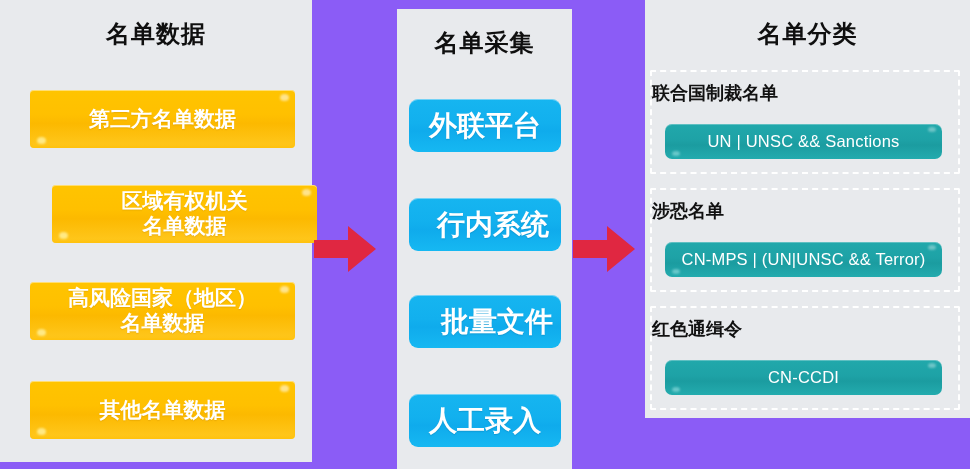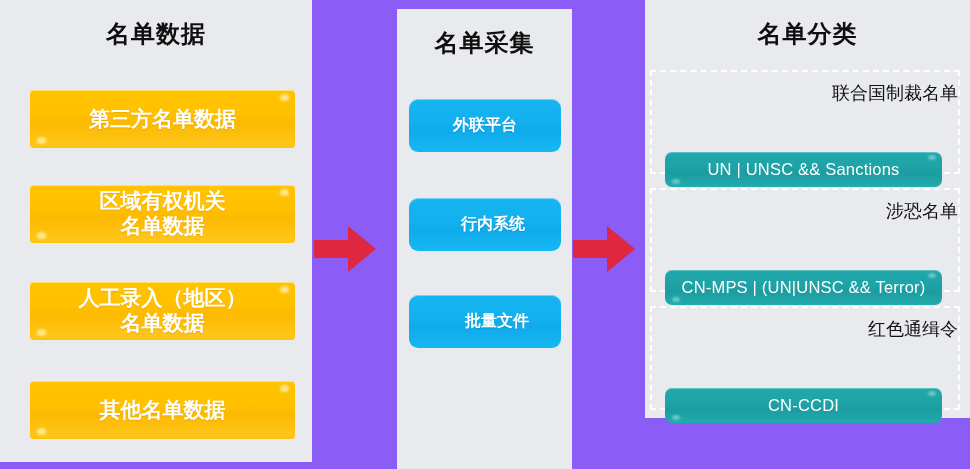--- a/index.html
+++ b/index.html
@@ -90,39 +90,38 @@
     border-radius: 50%;
     background: rgba(255,245,170,0.75);
     filter: blur(1px);
   }
 
   
   .pill.blue {
     left: 12px;
     width: 152px;
     height: 53px;
-    font-size: 16px;
+    font-size: 28px;
     border-radius: 9px;
     background: linear-gradient(180deg, #16b5f0 0%, #12b0ee 45%, #0fabec 60%, #16b8f2 100%);
     box-shadow: inset 0 1px 0 rgba(255,255,255,0.4);
     text-shadow: 0 1px 1px rgba(0,90,140,0.25);
   }
 
   
   .pill.teal {
     left: 13px;
     width: 277px;
     height: 35px;
     font-size: 16.5px;
     font-weight: normal;
     border-radius: 7px;
     background: linear-gradient(180deg, #21a8ab 0%, #1ea2a6 45%, #1b9ca0 60%, #23abae 100%);
     box-shadow: inset 0 1px 0 rgba(255,255,255,0.28);
     letter-spacing: 0.2px;
-    margin-top: 28px;
   }
   .pill.teal::before {
     content: "";
     position: absolute;
     top: 3px; right: 6px;
     width: 8px; height: 5px;
     border-radius: 50%;
     background: rgba(255,255,255,0.35);
     filter: blur(1px);
   }
@@ -142,23 +141,23 @@
     left: 5px;
     width: 310px;
     box-sizing: border-box;
     border: 2px dashed #ffffff;
     border-radius: 2px;
   }
   .dash-title {
     position: absolute;
     left: 0; top: 9px;
     width: 100%;
-    text-align: right;
+    text-align: left;
     font-size: 18px;
-    font-weight: normal;
+    font-weight: bold;
     color: #111111;
     white-space: nowrap;
   }
 
   
   .arrow {
     position: absolute;
     width: 62px;
     height: 46px;
   }
@@ -167,39 +166,40 @@
 </style>
 </head>
 <body>
 
 <div id="canvas">
 
   <div class="column" id="col-data">
     <div class="col-title">名单数据</div>
 
     <div class="pill yellow" style="top:90px;">第三方名单数据</div>
-    <div class="pill yellow" style="top:185px;">区域有权机关
+    <div class="pill yellow" style="top:185px;margin-left:22px;">区域有权机关
 名单数据</div>
-    <div class="pill yellow" style="top:282px;">人工录入（地区）
+    <div class="pill yellow" style="top:282px;">高风险国家（地区）
 名单数据</div>
     <div class="pill yellow" style="top:381px;">其他名单数据</div>
   </div>
 
   <div class="arrow" id="arrow-1">
     <svg width="62" height="46" viewBox="0 0 62 46" xmlns="http://www.w3.org/2000/svg">
       <polygon points="0,14 34,14 34,0 62,23 34,46 34,32 0,32" fill="#e02741"></polygon>
     </svg>
   </div>
 
   <div class="column" id="col-collect">
     <div class="col-title">名单采集</div>
 
     <div class="pill blue" style="top:90px;">外联平台</div>
     <div class="pill blue" style="top:189px;padding-left:16px;">行内系统</div>
     <div class="pill blue" style="top:286px;padding-left:24px;">批量文件</div>
+    <div class="pill blue" style="top:385px;">人工录入</div>
   </div>
 
   <div class="arrow" id="arrow-2">
     <svg width="62" height="46" viewBox="0 0 62 46" xmlns="http://www.w3.org/2000/svg">
       <polygon points="0,14 34,14 34,0 62,23 34,46 34,32 0,32" fill="#e02741"></polygon>
     </svg>
   </div>
 
   <div class="column" id="col-classify">
     <div class="col-title">名单分类</div>

